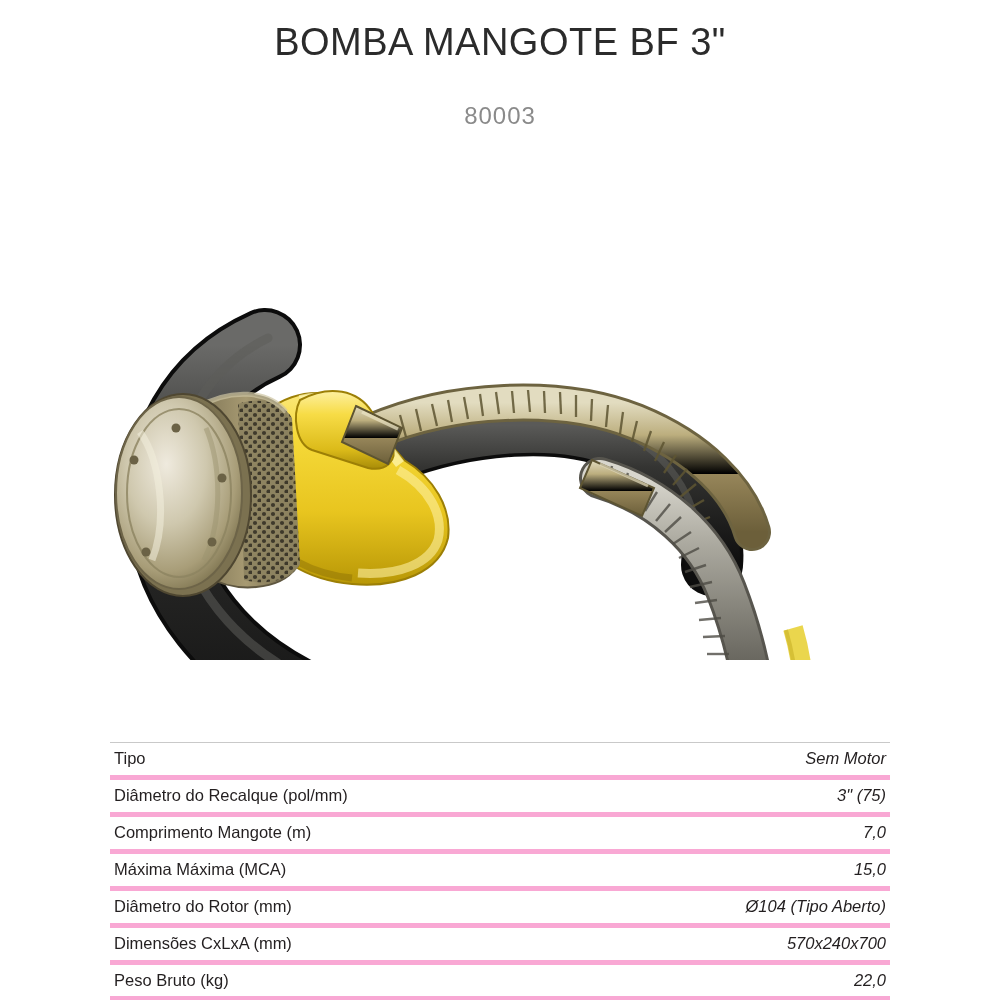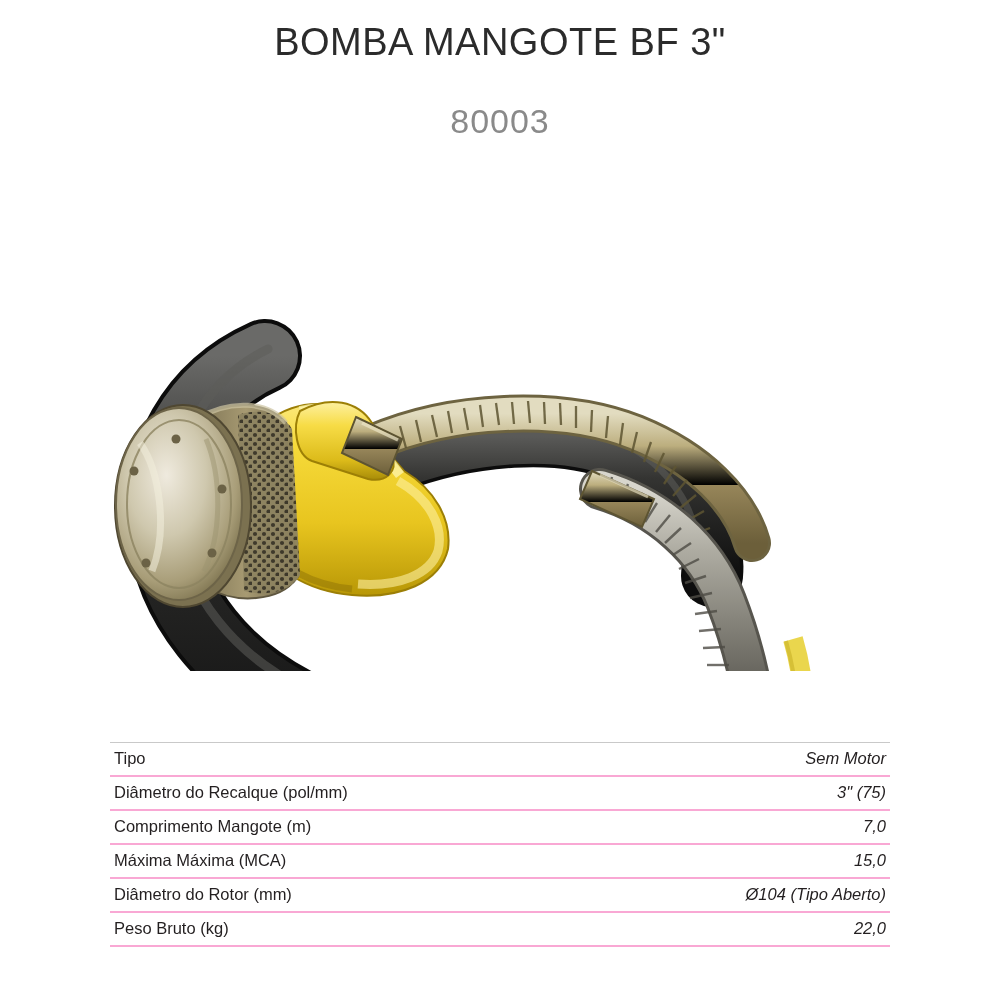--- a/index.html
+++ b/index.html
@@ -30,21 +30,21 @@
   }
   .product-title {
     font-size: 38px;
     font-weight: 400;
     letter-spacing: 0.5px;
     color: #2b2b2b;
     margin: 0;
     line-height: 1.1;
   }
   .product-code {
-    font-size: 34px;
+    font-size: 24px;
     font-weight: 400;
     color: #8a8a8a;
     margin: 38px 0 0 0;
     letter-spacing: 1px;
   }
 
   
   .product-image-wrap {
     position: relative;
     width: 1000px;
@@ -61,21 +61,21 @@
     left: 110px;
     top: 742px;
     width: 780px;
   }
   table.spec-table {
     width: 100%;
     border-collapse: collapse;
     font-size: 16.5px;
   }
   table.spec-table tr {
-    border-bottom: 2px solid #f9a8d4;
+    border-bottom: 5px solid #f9a8d4;
   }
   table.spec-table tr:first-child {
     border-top: 1px solid #c9c9c9;
   }
   table.spec-table td {
     padding: 4px 2px 4px 4px;
     line-height: 1.45;
     color: #231f20;
     vertical-align: middle;
   }
@@ -290,20 +290,24 @@
         </tr>
         <tr>
           <td>Máxima Máxima (MCA)</td>
           <td class="value">15,0</td>
         </tr>
         <tr>
           <td>Diâmetro do Rotor (mm)</td>
           <td class="value">Ø104 (Tipo Aberto)</td>
         </tr>
         <tr>
+          <td>Dimensões CxLxA (mm)</td>
+          <td class="value">570x240x700</td>
+        </tr>
+        <tr>
           <td>Peso Bruto (kg)</td>
           <td class="value">22,0</td>
         </tr>
 
       </tbody>
     </table>
   </div>
 
 </div>
 

